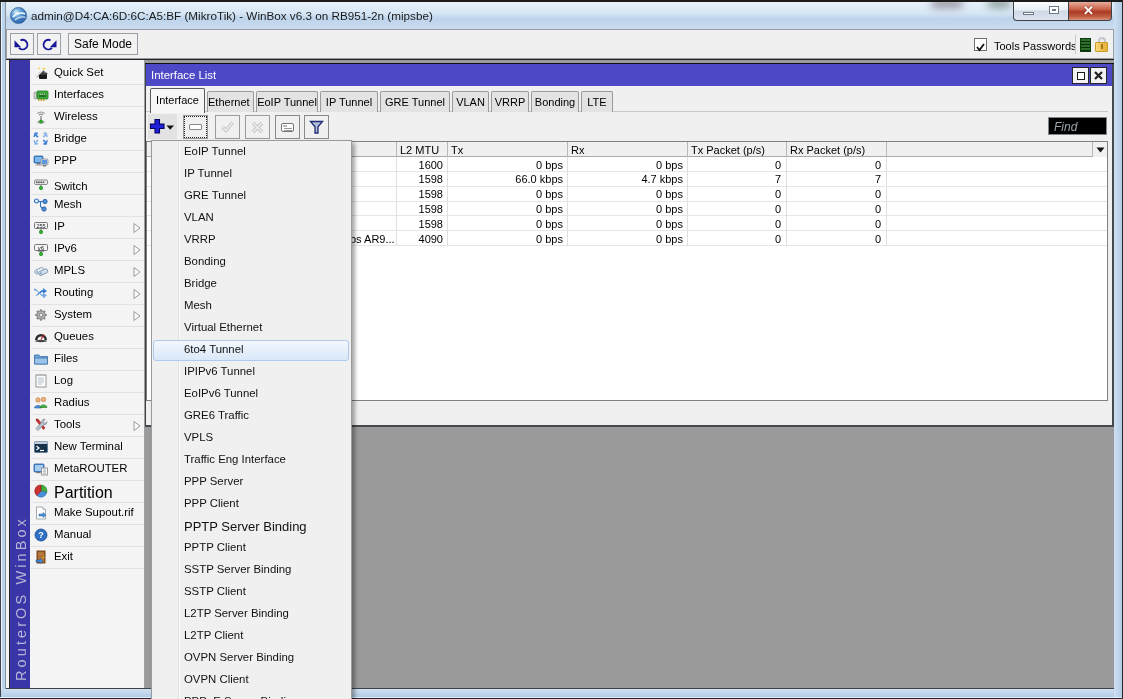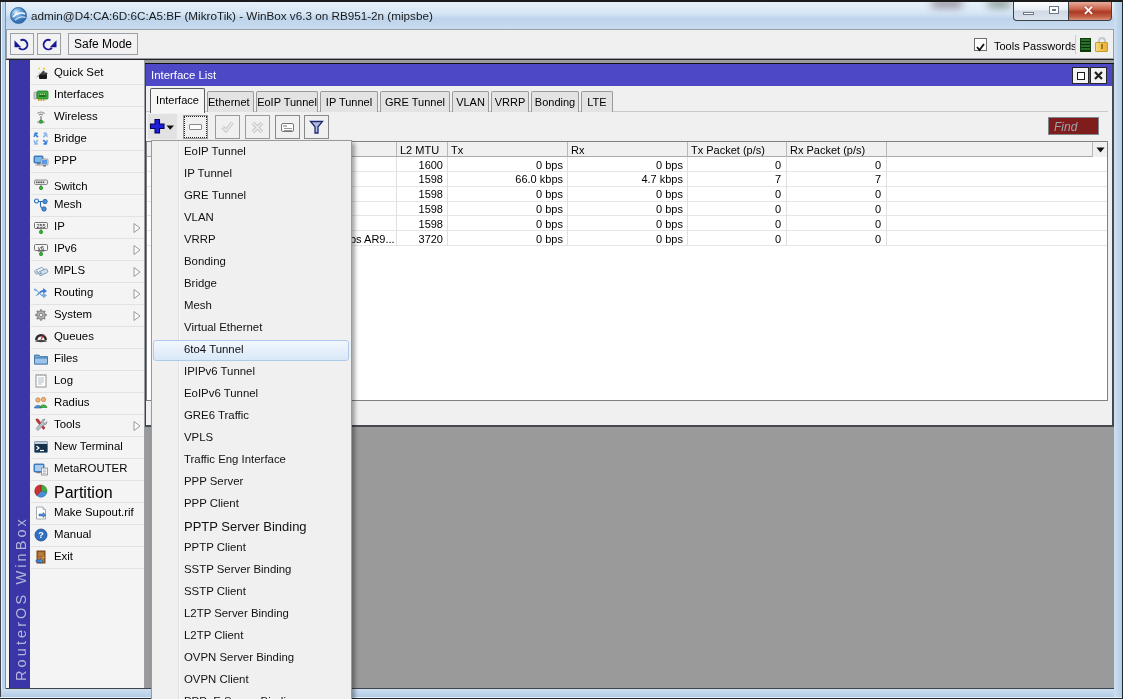--- a/index.html
+++ b/index.html
@@ -416,21 +416,21 @@
         <div style="position:absolute;left:1px;top:1px;width:4px;height:2px;background:#bbb;"></div>
         <div style="position:absolute;left:2px;top:4px;width:8px;height:1px;background:#999;"></div>
         <div style="position:absolute;left:2px;top:6px;width:8px;height:1px;background:#999;"></div>
       </div>
     </div>
 <div class="abs" style="left:304px; top:115px; width:25px; height:24px; background:#f0f0f0; border:1px solid #8a8a8a;"><svg width="23" height="22" viewBox="0 0 23 22">
         <path d="M5.5 5.5 L17.5 5.5 L13 10.8 L13 17 L10 17 L10 10.8 Z" fill="#b0bedc" stroke="#202a74" stroke-width="1.3"></path>
       </svg></div>
 </div>
 
-<div class="abs" style="left:1048px; top:117px; width:51px; height:18px; background:#7f1d1d; border:1px solid #7f868d;">
+<div class="abs" style="left:1048px; top:117px; width:59px; height:18px; background:#000000; border:1px solid #7f868d;">
   <span style="position:absolute;left:5px;top:2px;font-size:12px;font-style:italic;color:#9aa4ae;">Find</span>
 </div>
 
 <div id="table">
 <div class="abs" style="left:146px; top:141px; width:962px; height:260px; background:#fff; border:1px solid #808080;"></div>
 <div class="abs" style="left:147px; top:142px; width:960px; height:15px; background:#f0f0f0; border-bottom:1px solid #aaa;"></div>
 <div class="abs" style="left:396px; top:142px; width:1px; height:15px; background:#b8b8b8;"></div>
 <div class="abs" style="left:447px; top:142px; width:1px; height:15px; background:#b8b8b8;"></div>
 <div class="abs" style="left:567px; top:142px; width:1px; height:15px; background:#b8b8b8;"></div>
 <div class="abs" style="left:687px; top:142px; width:1px; height:15px; background:#b8b8b8;"></div>
@@ -469,21 +469,21 @@
 <div class="abs" style="left:661px; top:202.9px; width:120px; text-align:right; font-size:11px; color:#000;">0</div>
 <div class="abs" style="left:761px; top:202.9px; width:120px; text-align:right; font-size:11px; color:#000;">0</div>
 <div class="abs" style="left:147px; top:230.2px; width:960px; height:1px; background:#e6e6e6;"></div>
 <div class="abs" style="left:323px; top:217.7px; width:120px; text-align:right; font-size:11px; color:#000;">1598</div>
 <div class="abs" style="left:443px; top:217.7px; width:120px; text-align:right; font-size:11px; color:#000;">0 bps</div>
 <div class="abs" style="left:563px; top:217.7px; width:120px; text-align:right; font-size:11px; color:#000;">0 bps</div>
 <div class="abs" style="left:661px; top:217.7px; width:120px; text-align:right; font-size:11px; color:#000;">0</div>
 <div class="abs" style="left:761px; top:217.7px; width:120px; text-align:right; font-size:11px; color:#000;">0</div>
 <div class="abs" style="left:147px; top:245.0px; width:960px; height:1px; background:#e6e6e6;"></div>
 <div class="abs" style="left:350px; top:232.5px; width:44px; overflow:hidden; font-size:11px; white-space:nowrap; color:#000;">ps AR9...</div>
-<div class="abs" style="left:323px; top:232.5px; width:120px; text-align:right; font-size:11px; color:#000;">3720</div>
+<div class="abs" style="left:323px; top:232.5px; width:120px; text-align:right; font-size:11px; color:#000;">4090</div>
 <div class="abs" style="left:443px; top:232.5px; width:120px; text-align:right; font-size:11px; color:#000;">0 bps</div>
 <div class="abs" style="left:563px; top:232.5px; width:120px; text-align:right; font-size:11px; color:#000;">0 bps</div>
 <div class="abs" style="left:661px; top:232.5px; width:120px; text-align:right; font-size:11px; color:#000;">0</div>
 <div class="abs" style="left:761px; top:232.5px; width:120px; text-align:right; font-size:11px; color:#000;">0</div>
 <div class="abs" style="left:396px; top:157px; width:1px; height:89px; background:#e0e0e0;"></div>
 <div class="abs" style="left:447px; top:157px; width:1px; height:89px; background:#e0e0e0;"></div>
 <div class="abs" style="left:567px; top:157px; width:1px; height:89px; background:#e0e0e0;"></div>
 <div class="abs" style="left:687px; top:157px; width:1px; height:89px; background:#e0e0e0;"></div>
 <div class="abs" style="left:786px; top:157px; width:1px; height:89px; background:#e0e0e0;"></div>
 <div class="abs" style="left:886px; top:157px; width:1px; height:89px; background:#e0e0e0;"></div>

